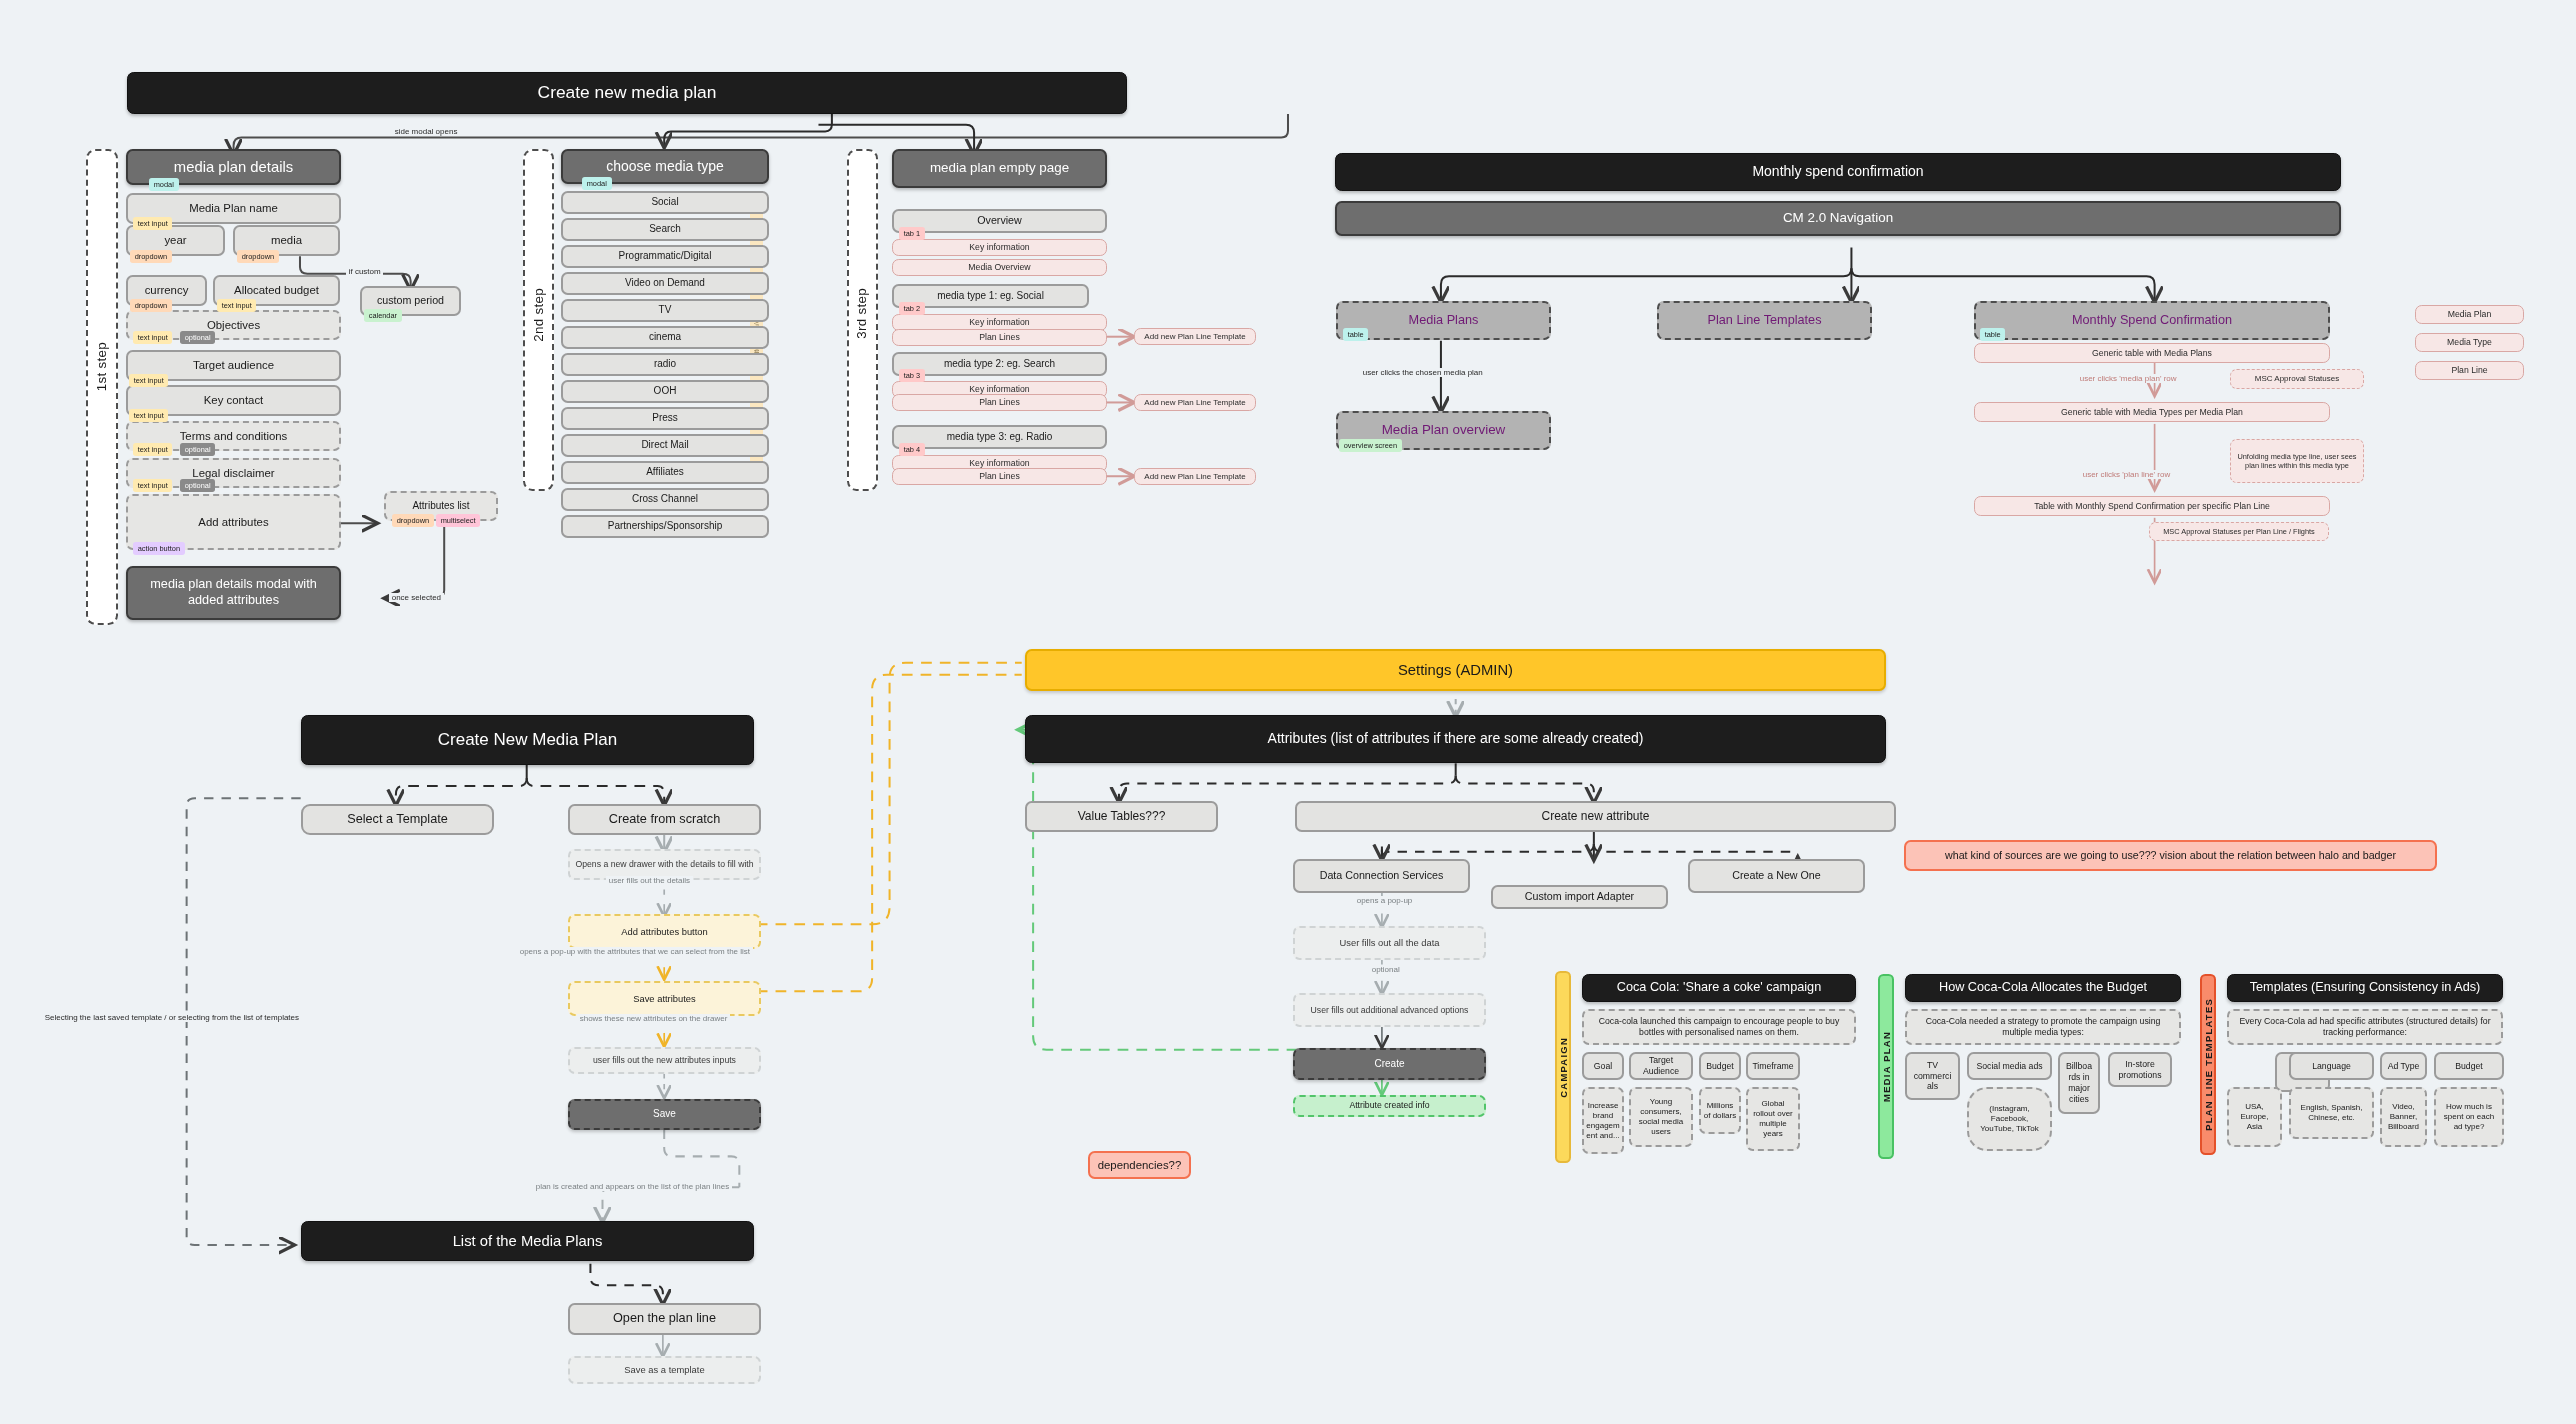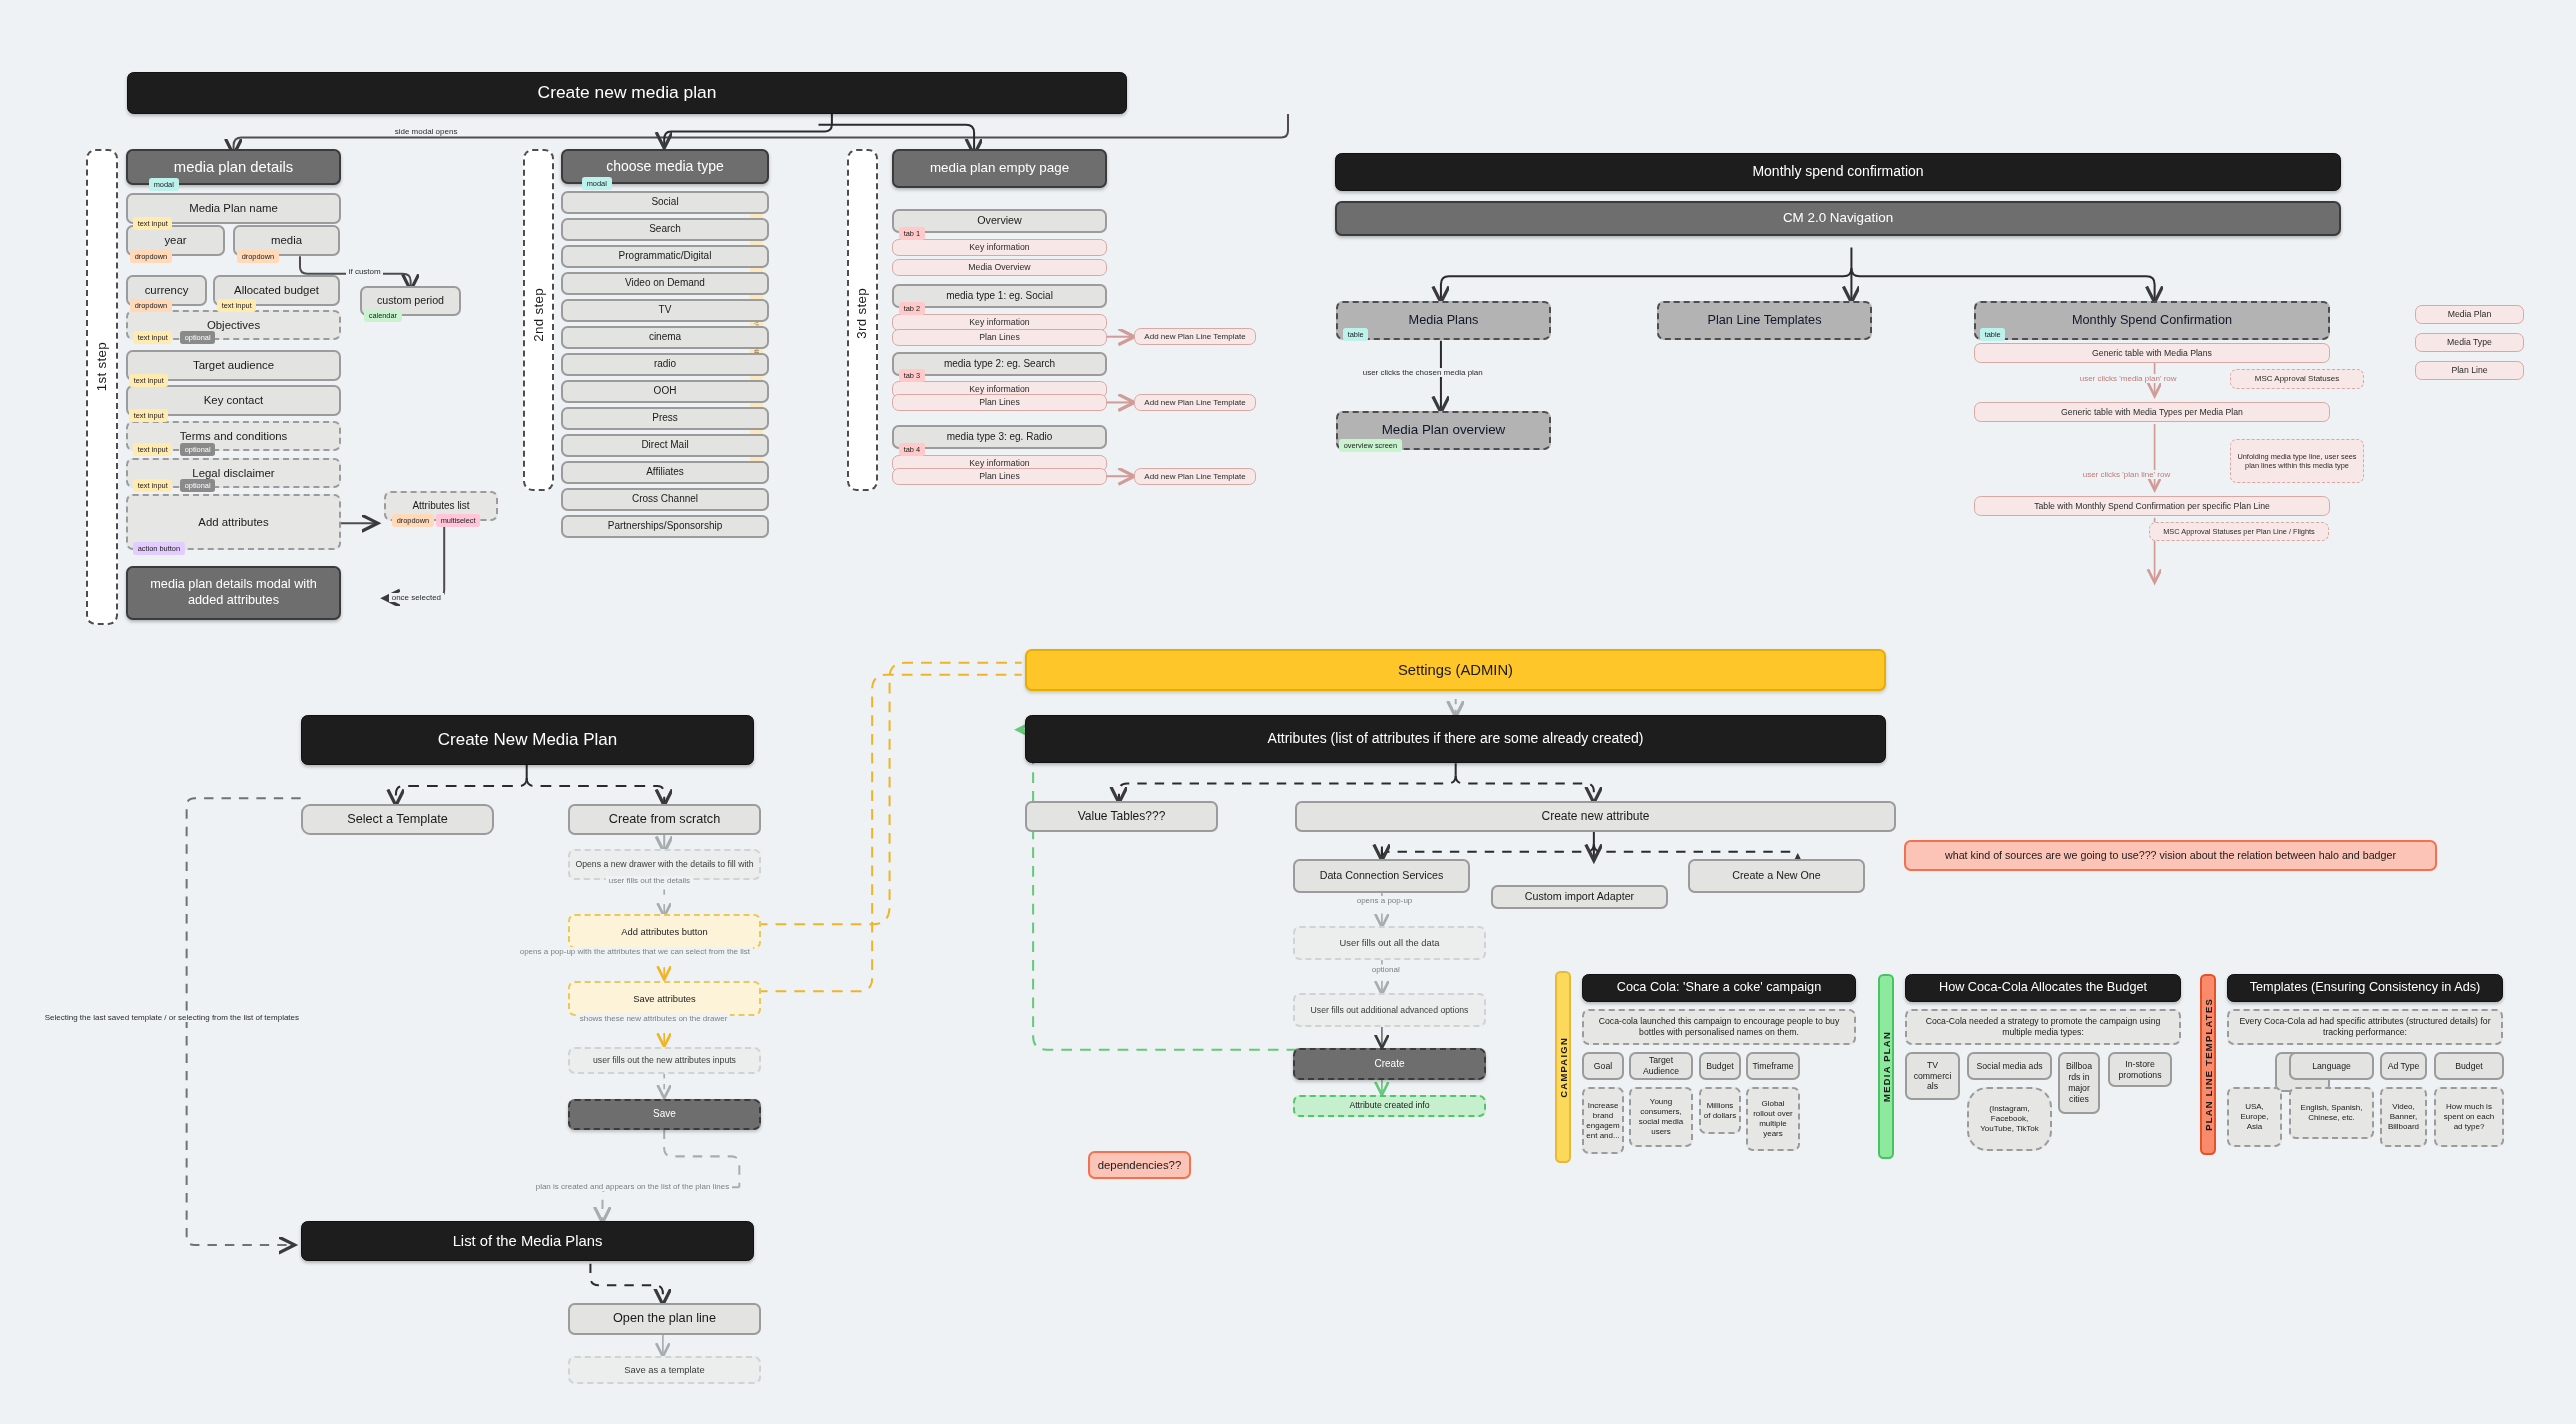--- a/index.html
+++ b/index.html
@@ -19,21 +19,21 @@
     text-align:center;
     border-radius:6.7px;
     line-height:1.25;
   }
   .n-black{background:#1d1d1d;color:#fff;border:1.3px solid #111;box-shadow:0 2px 3.4px rgba(0,0,0,.25);}
   .n-dark{background:#6e6e6e;color:#fff;border:2px solid #3b3b3b;box-shadow:0 2px 3.4px rgba(0,0,0,.25);}
   .n-darkdash{background:#6e6e6e;color:#fff;border:2.7px dashed #3b3b3b;box-shadow:0 2px 3.4px rgba(0,0,0,.2);}
   .n-grey{background:#e3e3e1;color:#1a1a1a;border:2px solid #9b9b9b;}
   .n-greydash{background:#e6e6e4;color:#1a1a1a;border:2px dashed #9b9b9b;}
   .n-greydash-lt{background:#eceeee;color:#3a3a3a;border:2px dashed #cfd3d4;}
-  .n-greyfill-dash{background:#b3b3b3;color:#0f172a;border:2.7px dashed #4d4d4d;}
+  .n-greyfill-dash{background:#b3b3b3;color:#701a75;border:2.7px dashed #4d4d4d;}
   .n-pink{background:#f7e7e6;color:#2b2b2b;border:1.3px solid #d9a7a4;}
   .n-pinkdash{background:#f7e7e6;color:#2b2b2b;border:1.3px dashed #d9a7a4;}
   .n-yellow{background:#ffc629;color:#1a1a1a;border:2px solid #e7ad00;box-shadow:0 2px 3.4px rgba(0,0,0,.18);}
   .n-yellowdash{background:#fcf3d9;color:#1a1a1a;border:2px dashed #e9c95f;}
   .n-redsoft{background:#fcc3b7;color:#1a1a1a;border:2px solid #f4714f;}
   .n-greendash{background:#c6f0cd;color:#1a1a1a;border:2px dashed #52c46a;}
 
   
   .tag{
     position:absolute;
@@ -327,21 +327,21 @@
   <span>Overview</span>
 </div>
 <div class="tag t-rose" style="left:899px;top:227px;">tab 1</div>
 <div class="abs node n-pink" style="left:892px;top:239px;width:215px;height:17.4px;font-size:8.7px;">
   <span>Key information</span>
 </div>
 <div class="abs node n-pink" style="left:892px;top:259px;width:215px;height:17.4px;font-size:8.7px;">
   <span>Media Overview</span>
 </div>
 
-<div class="abs node n-grey" style="left:892px;top:284px;width:215px;height:24px;font-size:10px;">
+<div class="abs node n-grey" style="left:892px;top:284px;width:197px;height:24px;font-size:10px;">
   <span>media type 1: eg. Social</span>
 </div>
 <div class="tag t-rose" style="left:899px;top:302px;">tab 2</div>
 <div class="abs node n-pink" style="left:892px;top:314px;width:215px;height:17.4px;font-size:8.7px;">
   <span>Key information</span>
 </div>
 <div class="abs node n-pink" style="left:892px;top:329px;width:215px;height:17.4px;font-size:8.7px;">
   <span>Plan Lines</span>
 </div>
 <div class="abs node n-pink" style="left:1134px;top:328px;width:122px;height:17.4px;font-size:8px;">

